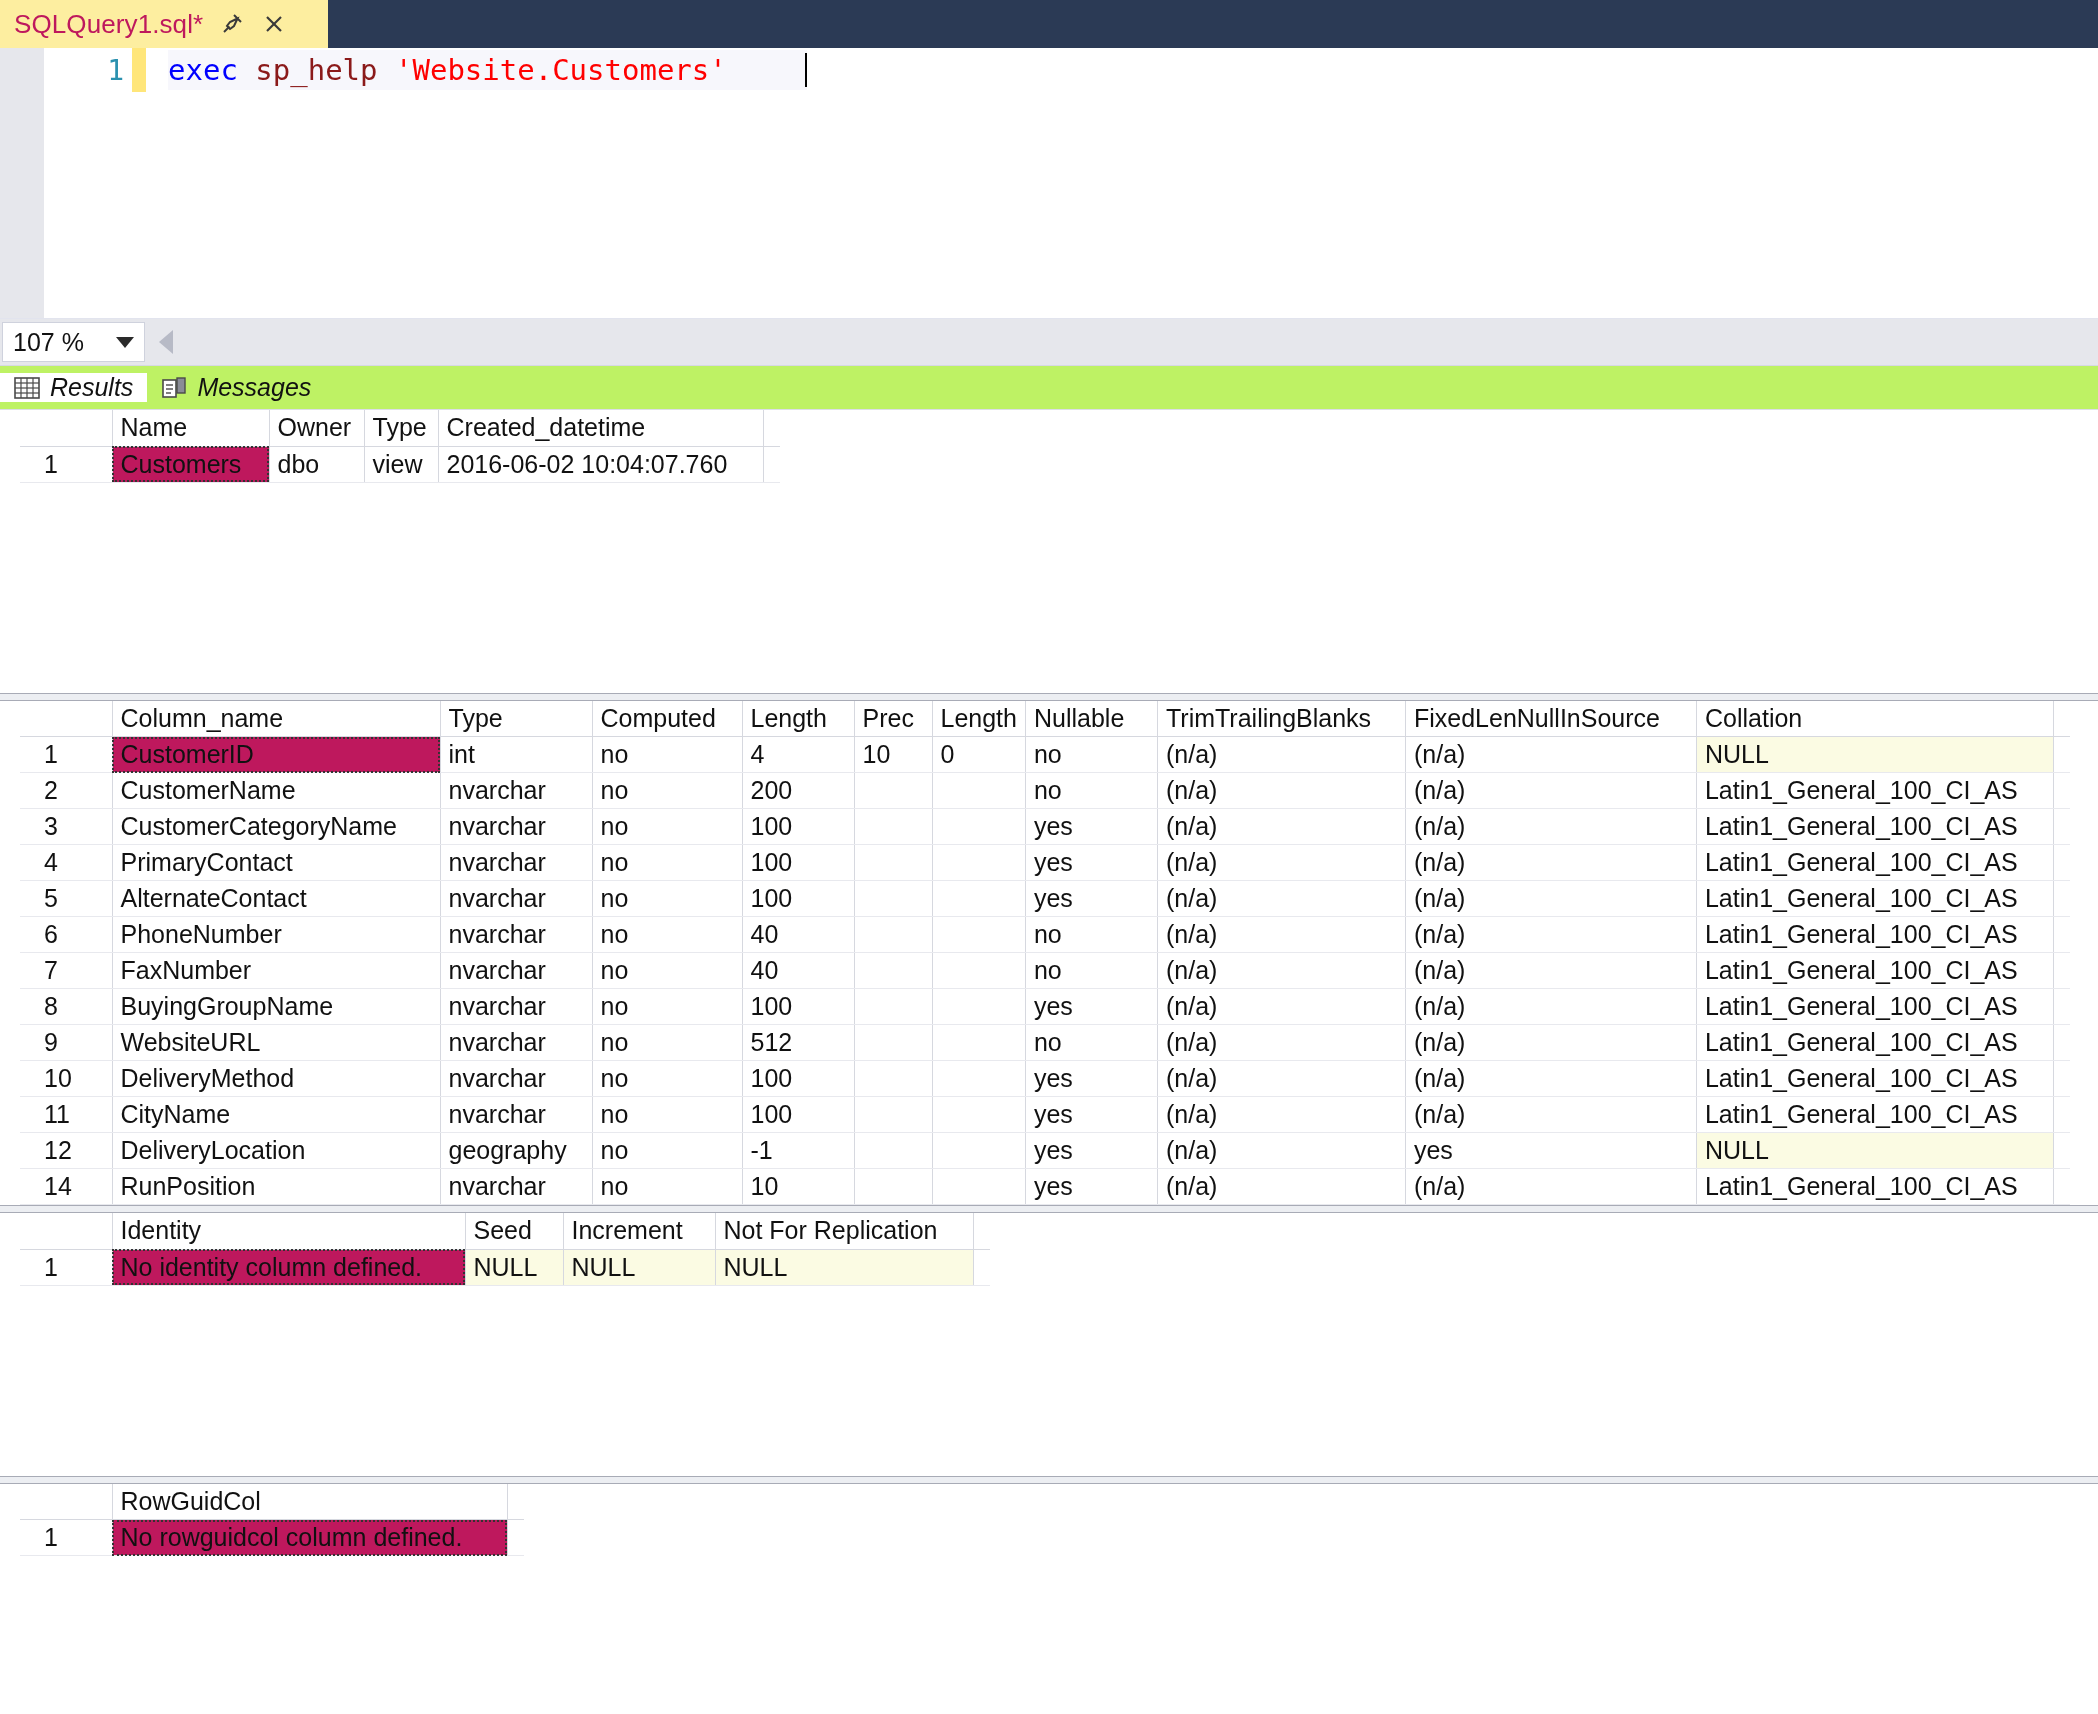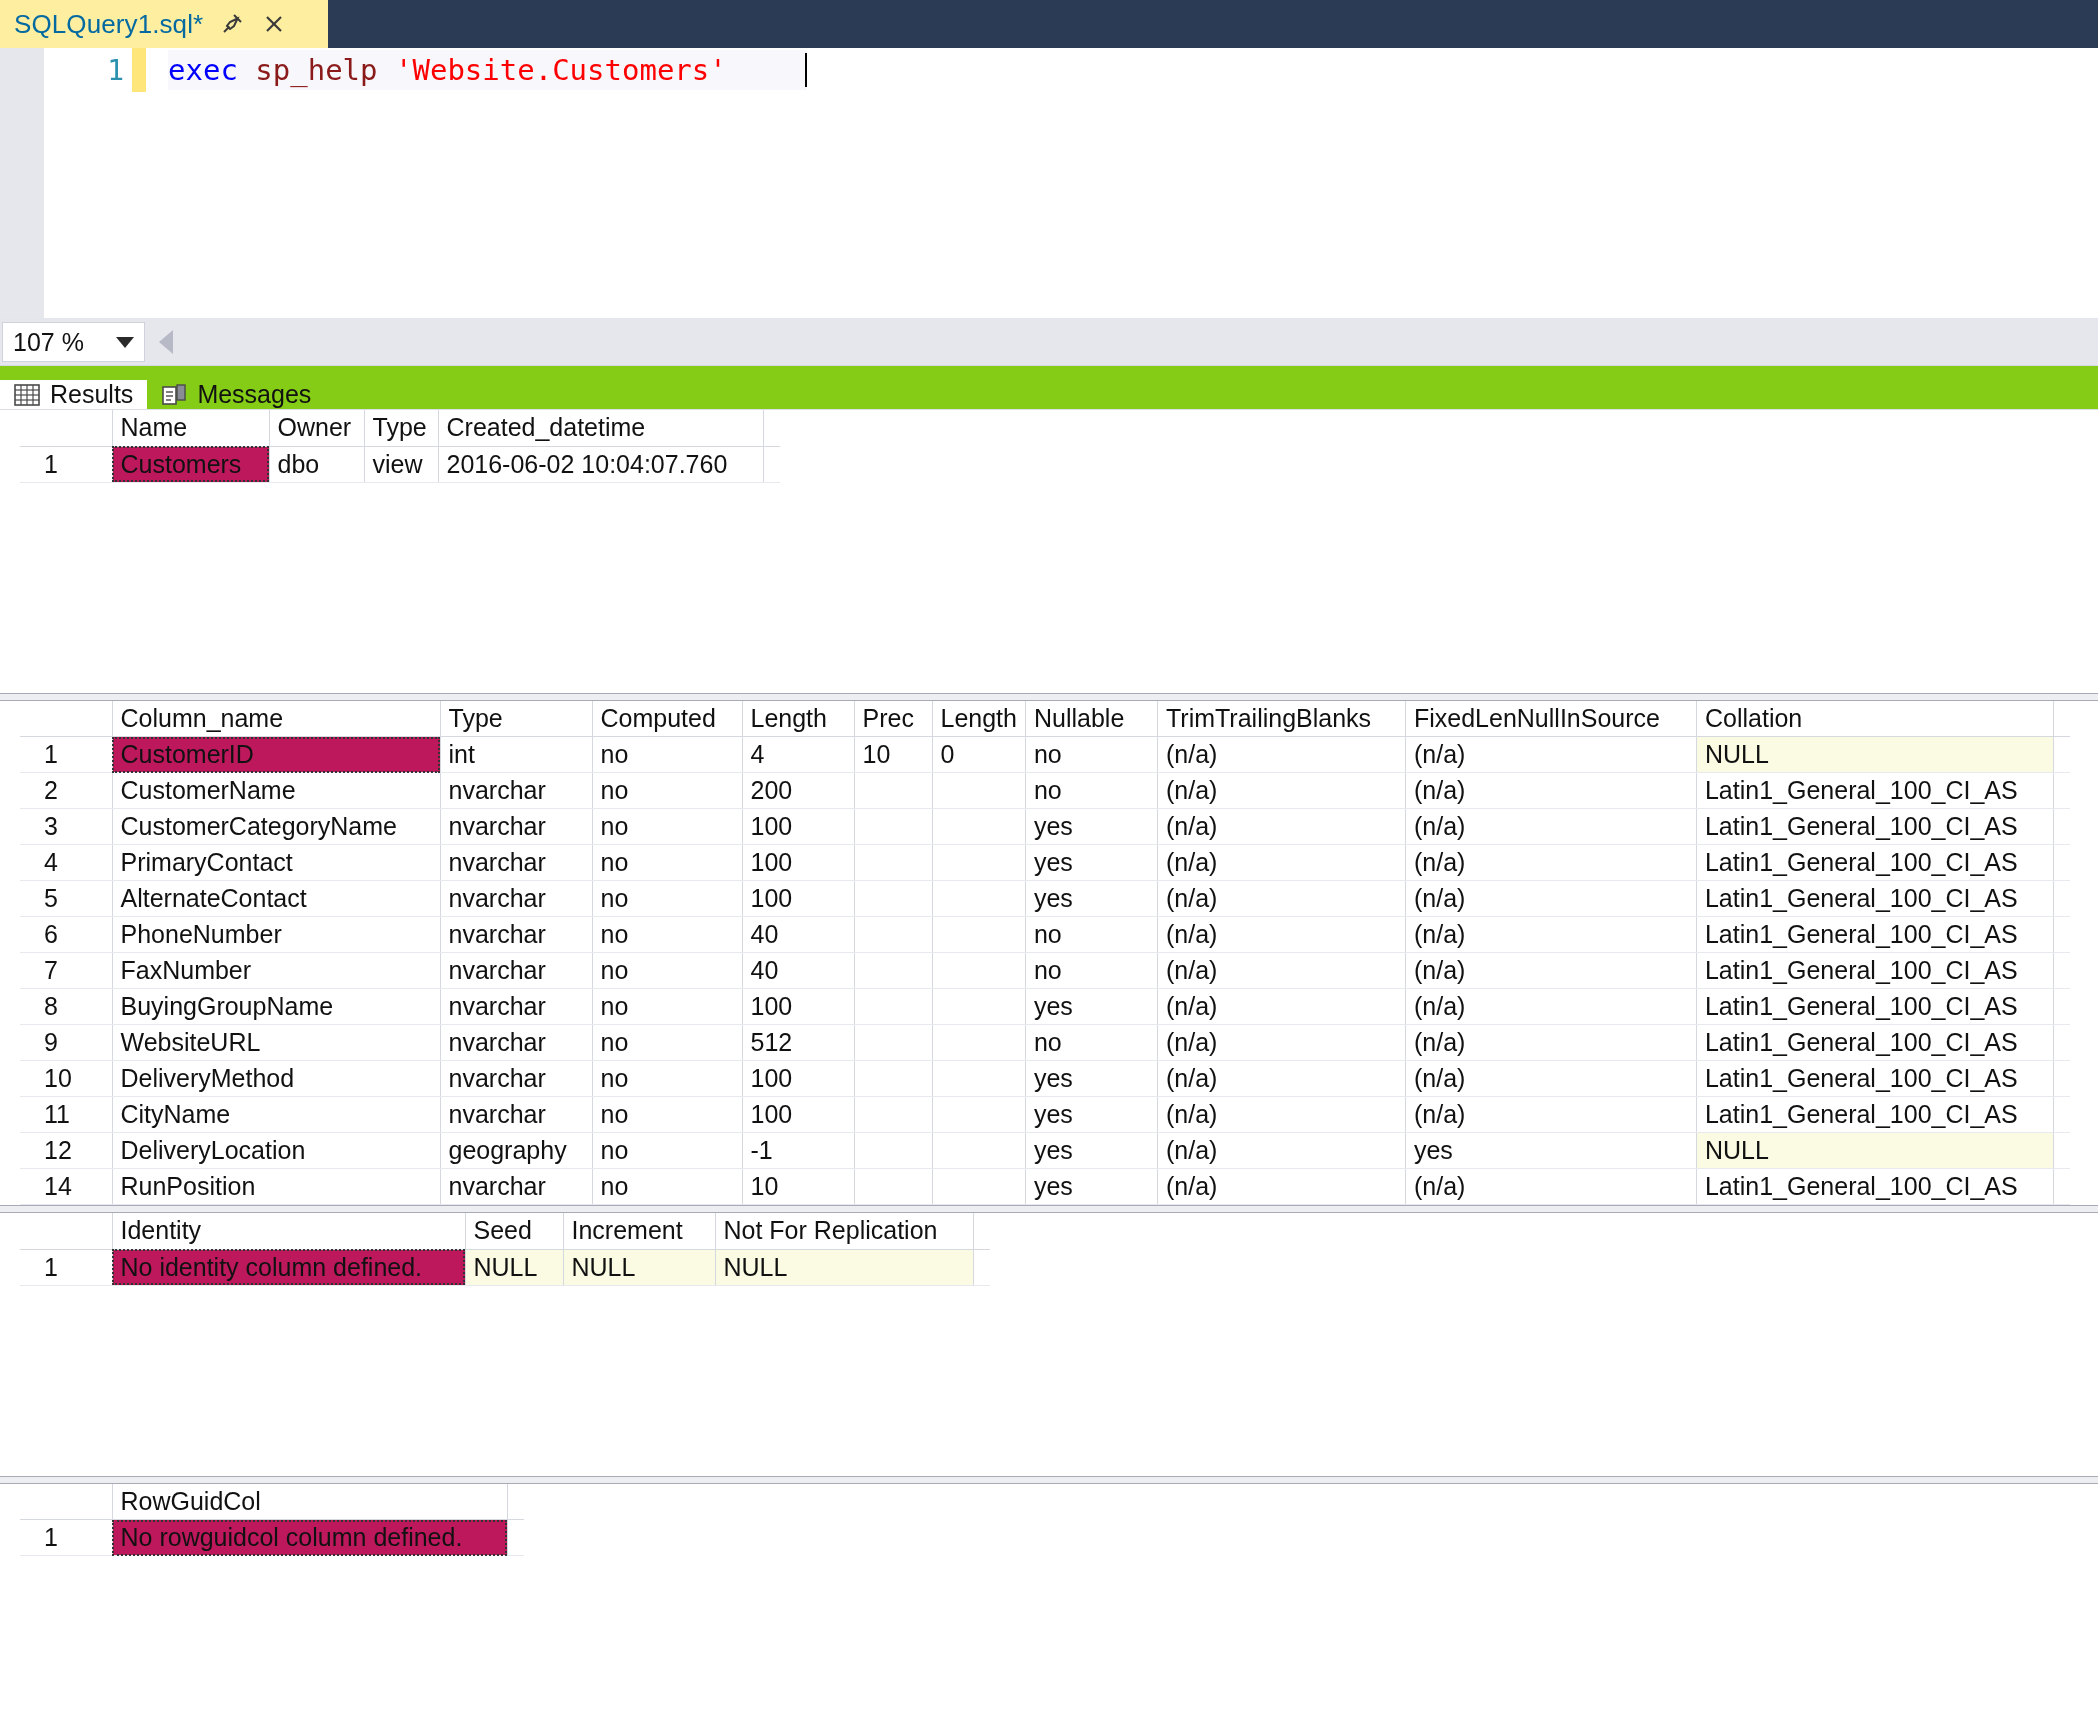--- a/index.html
+++ b/index.html
@@ -26,21 +26,21 @@
   #tab-active {
     background: #fdeea0;
     display: flex;
     align-items: center;
     padding: 0 14px 0 14px;
     gap: 16px;
     min-width: 300px;
   }
   #tab-active .tab-title {
     font-size: 26px;
-    color: #0369a1;
+    color: #be185d;
     white-space: nowrap;
     letter-spacing: .1px;
   }
   .tab-icon-btn {
     width: 26px;
     height: 26px;
     display: flex;
     align-items: center;
     justify-content: center;
     color: #3a3a3a;
@@ -150,25 +150,26 @@
     margin-left: 14px;
     width: 0; height: 0;
     border-top: 12px solid transparent;
     border-bottom: 12px solid transparent;
     border-right: 14px solid #b7bac6;
   }
 
   
   #result-tabs {
     height: 44px;
-    background: #84cc16;
-    display: flex;
-    align-items: flex-end;
+    background: #bef264;
+    display: flex;
+    align-items: center;
     border-bottom: 1px solid #dcdee6;
     box-sizing: border-box;
+    font-style: italic;
   }
   .rtab {
     display: flex;
     align-items: center;
     gap: 10px;
     padding: 0 14px;
     font-size: 25px;
     color: #111;
   }
   .rtab.selected { background: #ffffff; }

